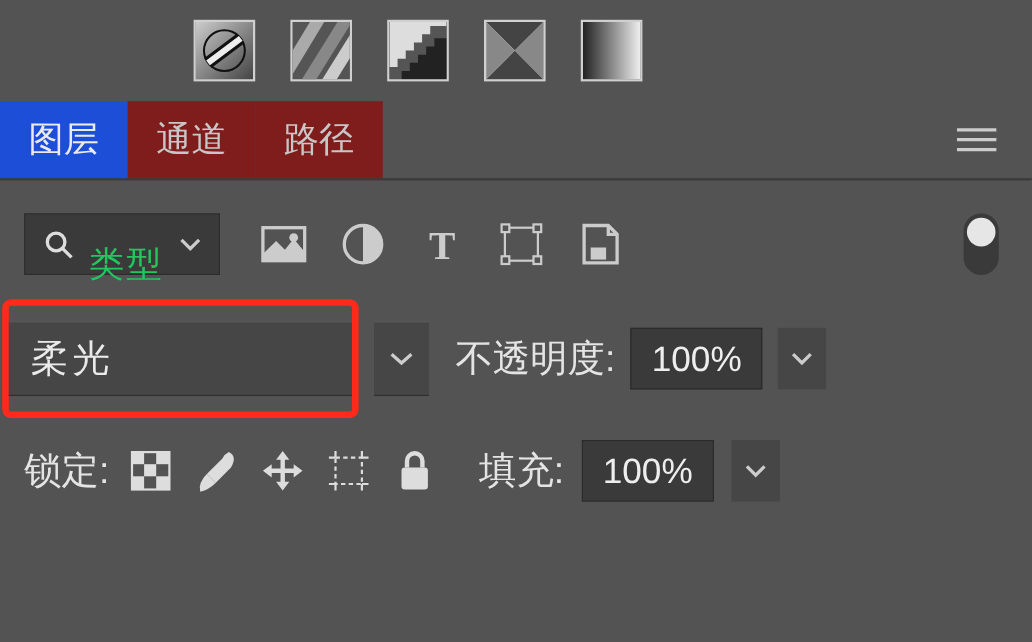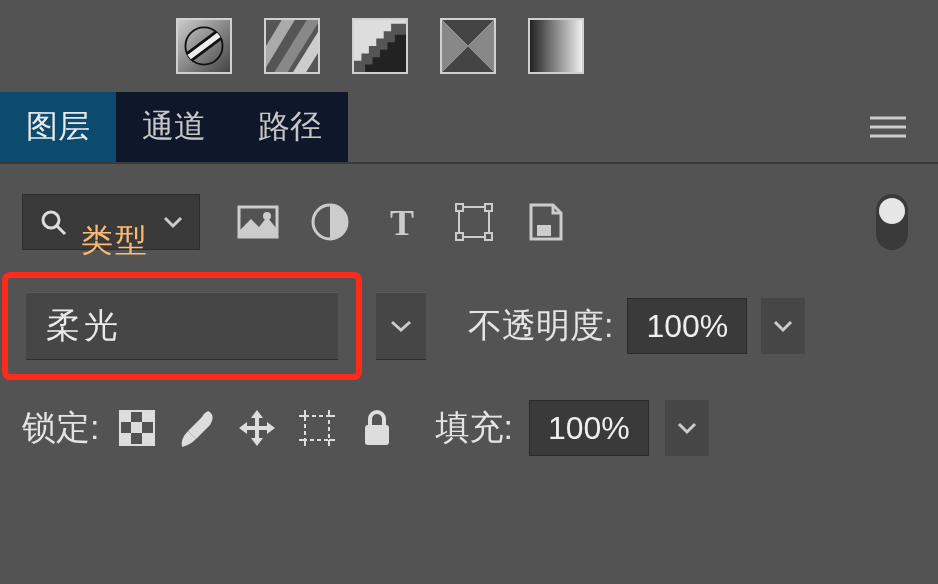--- a/index.html
+++ b/index.html
@@ -37,24 +37,24 @@
     background: #535353;
     border-bottom: 2px solid #3a3a3a;
   }
   .tab {
     padding: 0 26px;
     height: 100%;
     display: flex;
     align-items: center;
     font-size: 32px;
     color: #c7c7c7;
-    background: #0f172a;
+    background: #7f1d1d;
   }
   .tab.active {
-    background: #0c4a6e;
+    background: #1d4ed8;
     color: #eaeaea;
   }
   .tabs-spacer { flex: 1; }
   .panel-menu {
     padding: 0 32px;
     display: flex;
     align-items: center;
   }
 
   
@@ -67,21 +67,21 @@
   }
   .type-filter {
     display: flex;
     align-items: center;
     gap: 14px;
     background: #3a3a3a;
     border: 1px solid #2c2c2c;
     padding: 8px 16px;
     height: 56px;
   }
-  .type-filter .label { font-size: 32px; letter-spacing: 2px; color: #fdba74; margin-top: 37px; }
+  .type-filter .label { font-size: 32px; letter-spacing: 2px; color: #22c55e; margin-top: 37px; }
   .chev { width: 20px; height: 14px; }
   .filter-icons { display: flex; gap: 28px; align-items: center; margin-left: 14px; }
   .ficon { width: 44px; height: 44px; display: flex; align-items: center; justify-content: center; }
   .ficon svg { width: 42px; height: 42px; }
   .watermark {
     position: absolute;
     left: 338px;
     top: 6px;
     font-size: 34px;
     color: #5050c8;
@@ -111,21 +111,21 @@
   .blend-row {
     display: flex;
     align-items: center;
     padding: 8px 22px 6px 0;
     gap: 14px;
     position: relative;
   }
   .blend-box {
     border: 6px solid #ff2a1a;
     border-radius: 8px;
-    padding: 18px;
+    padding: 0;
     margin-left: 2px;
     height: 108px;
     display: flex;
     align-items: center;
   }
   .blend-select {
     background: #464646;
     height: 68px;
     display: flex;
     align-items: center;
@@ -140,21 +140,21 @@
   .chev-btn {
     width: 50px; height: 68px;
     background: #464646;
     display: flex; align-items: center; justify-content: center;
     border-top: 1px solid #5c5c5c;
     border-bottom: 1px solid #2e2e2e;
   }
   .prop-label {
     font-size: 34px;
     color: #e4e4e4;
-    margin-left: 28px;
+    margin-left: 10px;
   }
   .val-box {
     background: #3a3a3a;
     border: 1px solid #2a2a2a;
     padding: 10px 18px;
     font-size: 32px;
     color: #eee;
     min-width: 118px;
     text-align: right;
     height: 56px;

